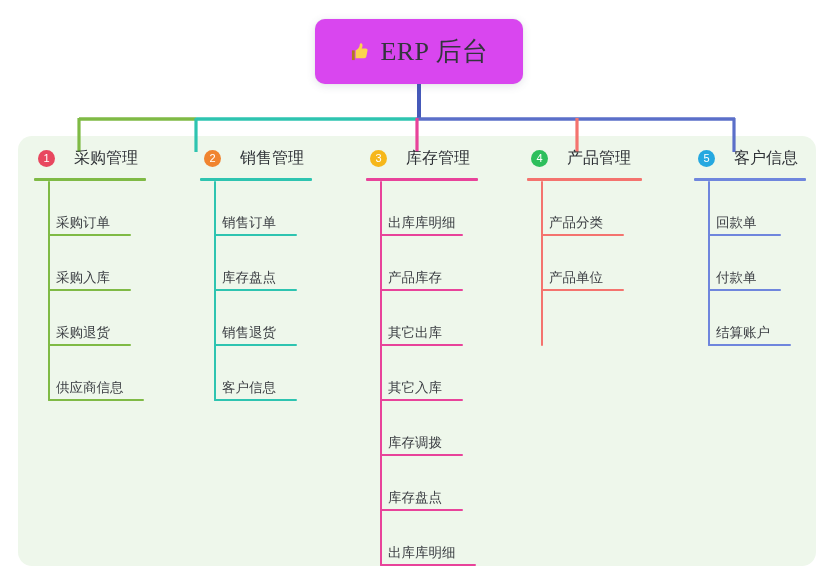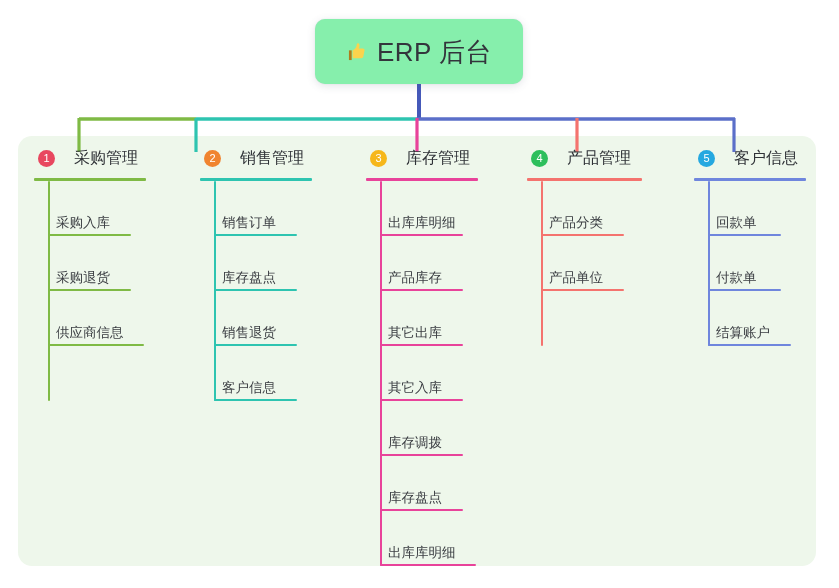--- a/index.html
+++ b/index.html
@@ -10,25 +10,26 @@
     overflow:hidden;
     position:relative;
   }
   #stage{position:absolute;left:0;top:0;width:839px;height:588px;}
 
   
   .root-card{
     position:absolute;
     left:315px;top:19px;
     width:208px;height:65px;
-    background:#86efac;
+    background:#d946ef;
     border-radius:10px;
     box-shadow:0 2px 9px rgba(80,90,110,.16), 0 0 1px rgba(80,90,110,.22);
     display:flex;align-items:center;justify-content:center;
     box-sizing:border-box;
+    font-family:Liberation Serif, serif;
   }
   .root-inner{display:flex;align-items:center;gap:9px;}
   .thumb-icon{
     width:22px;height:22px;display:block;flex:0 0 auto;
   }
   .root-title{
     font-size:26px;
     color:#33353c;
     letter-spacing:.5px;
     white-space:nowrap;
@@ -116,20 +117,24 @@
   <div id="columns">
       <div class="col" style="left: 34px; width: 150px;">
         <div class="col-head">
           <span class="badge" style="background: rgb(232, 71, 95);">1</span>
           <span class="col-title">采购管理</span>
         </div>
         <div class="col-rule" style="background: rgb(127, 186, 69); width: 112px;"></div>
         <div class="items">
           <div class="spine" style="background: rgb(127, 186, 69); height: 220px; left: 14px;"></div>
           <div class="item">
+            <span class="item-label">采购订单</span>
+            <div class="item-rule" style="background: rgb(127, 186, 69); width: 83px;"></div>
+          </div>
+          <div class="item">
             <span class="item-label">采购入库</span>
             <div class="item-rule" style="background: rgb(127, 186, 69); width: 83px;"></div>
           </div>
           <div class="item">
             <span class="item-label">采购退货</span>
             <div class="item-rule" style="background: rgb(127, 186, 69); width: 83px;"></div>
           </div>
           <div class="item">
             <span class="item-label">供应商信息</span>
             <div class="item-rule" style="background: rgb(127, 186, 69); width: 96px;"></div>

